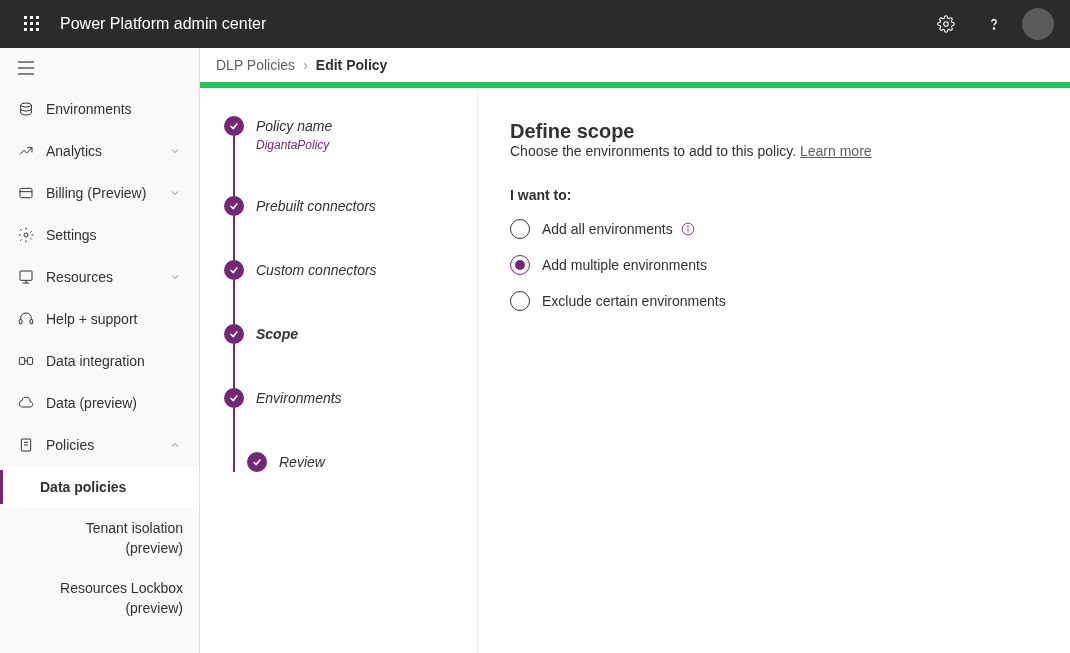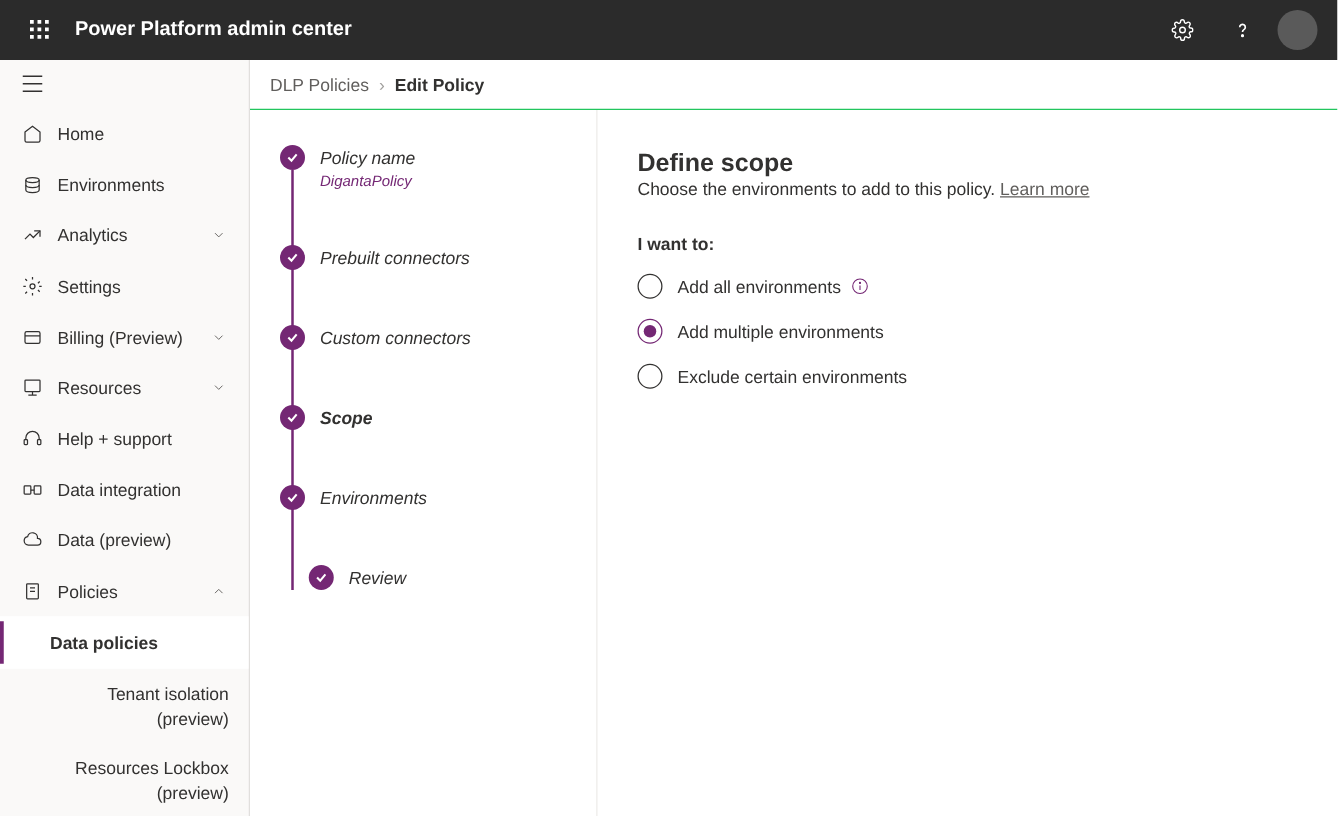--- a/index.html
+++ b/index.html
@@ -1,39 +1,39 @@
 <!DOCTYPE html>
 <html><head>
 <meta charset="utf-8">
 <style>
 * { box-sizing: border-box; margin: 0; padding: 0; }
 body { font-family: "Segoe UI", -apple-system, sans-serif; font-size: 14px; color: #323130; background: #fff; overflow: hidden; }
 
 .topbar { height: 48px; background: #2b2b2b; color: #fff; display: flex; align-items: center; padding: 0 8px; }
 .waffle { width: 48px; height: 48px; display: flex; align-items: center; justify-content: center; cursor: pointer; }
-.app-title { font-size: 16px; font-weight: 700; margin-left: 4px; flex: 1; }
+.app-title { font-size: 16px; font-weight: 400; margin-left: 4px; flex: 1; }
 .topbar-actions { display: flex; align-items: center; gap: 8px; }
 .topbar-icon { width: 40px; height: 48px; display: flex; align-items: center; justify-content: center; cursor: pointer; color: #fff; }
 .avatar { width: 32px; height: 32px; border-radius: 50%; background: #5a5a5a; margin-right: 8px; }
 
 .shell { display: flex; height: calc(100vh - 48px); }
 
 .sidebar { width: 200px; border-right: 1px solid #e1dfdd; background: #faf9f8; display: flex; flex-direction: column; overflow-y: auto; }
 .hamburger { height: 40px; display: flex; align-items: center; padding-left: 18px; cursor: pointer; }
 .nav-item { height: 42px; display: flex; align-items: center; padding: 0 16px; cursor: pointer; position: relative; color: #323130; }
 .nav-icon { width: 20px; height: 20px; display: flex; align-items: center; justify-content: center; margin-right: 10px; flex-shrink: 0; }
 .nav-label { flex: 1; }
 .nav-chevron { width: 16px; display: flex; align-items: center; justify-content: center; }
 .nav-sub { padding-left: 40px; min-height: 42px; display: flex; align-items: center; cursor: pointer; position: relative; padding-right: 16px; }
 .nav-sub.active { background: #fff; font-weight: 600; }
 .nav-sub.active::before { content: ""; position: absolute; left: 0; top: 4px; bottom: 4px; width: 3px; background: #742774; }
 .nav-sub.wrap { padding-top: 10px; padding-bottom: 10px; line-height: 20px; text-align: right; }
 
 .main { flex: 1; display: flex; flex-direction: column; }
-.breadcrumbs { height: 40px; display: flex; align-items: center; padding: 0 16px; border-bottom: 1px solid #22c55e; gap: 8px; }
+.breadcrumbs { height: 40px; display: flex; align-items: center; padding: 0 16px; border-bottom: 6px solid #22c55e; gap: 8px; }
 .bc-link { color: #605e5c; cursor: pointer; }
 .bc-sep { color: #a19f9d; }
 .bc-current { font-weight: 600; color: #323130; }
 
 .content { flex: 1; display: flex; }
 .steps-col { width: 278px; border-right: 1px solid #edebe9; padding: 28px 24px; font-style: italic; }
 .step { position: relative; padding-left: 32px; padding-bottom: 44px; }
 .step:last-child { padding-bottom: 0; margin-left: 23px; }
 .step-marker { position: absolute; left: 0; top: 0; width: 20px; height: 20px; border-radius: 50%; background: #742774; display: flex; align-items: center; justify-content: center; z-index: 1; }
 .step-line { position: absolute; left: 9px; top: 20px; bottom: -20px; width: 2px; background: #742774; }
@@ -96,28 +96,20 @@
       <svg width="16" height="14" viewBox="0 0 16 14" stroke="#323130" stroke-width="1.2">
           <line x1="0" y1="1" x2="16" y2="1"></line>
           <line x1="0" y1="7" x2="16" y2="7"></line>
           <line x1="0" y1="13" x2="16" y2="13"></line>
         </svg>
     </div>
 
     <div class="nav-item">
       <span class="nav-icon">
           <svg width="16" height="16" viewBox="0 0 24 24" fill="none" stroke="#323130" stroke-width="1.5">
-            <path d="M3 10l9-7 9 7v10a2 2 0 0 1-2 2H5a2 2 0 0 1-2-2z"></path>
-          </svg>
-        </span>
-      <span class="nav-label">Home</span>
-    </div>
-    <div class="nav-item">
-      <span class="nav-icon">
-          <svg width="16" height="16" viewBox="0 0 24 24" fill="none" stroke="#323130" stroke-width="1.5">
             <ellipse cx="12" cy="6" rx="8" ry="3"></ellipse>
             <path d="M4 6v6c0 1.66 3.58 3 8 3s8-1.34 8-3V6"></path>
             <path d="M4 12v6c0 1.66 3.58 3 8 3s8-1.34 8-3v-6"></path>
           </svg>
         </span>
       <span class="nav-label">Environments</span>
     </div>
     <div class="nav-item">
       <span class="nav-icon">
           <svg width="16" height="16" viewBox="0 0 24 24" fill="none" stroke="#323130" stroke-width="1.5">
@@ -128,39 +120,39 @@
       <span class="nav-label">Analytics</span>
       <span class="nav-chevron">
           <svg width="12" height="12" viewBox="0 0 24 24" fill="none" stroke="#605e5c" stroke-width="1.5">
             <polyline points="6 9 12 15 18 9"></polyline>
           </svg>
         </span>
     </div>
     <div class="nav-item">
       <span class="nav-icon">
           <svg width="16" height="16" viewBox="0 0 24 24" fill="none" stroke="#323130" stroke-width="1.5">
-            <circle cx="12" cy="12" r="3"></circle>
-            <path d="M12 1v3m0 16v3m8.66-16.66l-2.12 2.12M5.46 18.54l-2.12 2.12M23 12h-3M4 12H1m19.66 6.66l-2.12-2.12M5.46 5.46L3.34 3.34"></path>
-          </svg>
-        </span>
-      <span class="nav-label">Settings</span>
-    </div>
-    <div class="nav-item">
-      <span class="nav-icon">
-          <svg width="16" height="16" viewBox="0 0 24 24" fill="none" stroke="#323130" stroke-width="1.5">
             <rect x="3" y="5" width="18" height="14" rx="2"></rect>
             <line x1="3" y1="10" x2="21" y2="10"></line>
           </svg>
         </span>
       <span class="nav-label">Billing (Preview)</span>
       <span class="nav-chevron">
           <svg width="12" height="12" viewBox="0 0 24 24" fill="none" stroke="#605e5c" stroke-width="1.5">
             <polyline points="6 9 12 15 18 9"></polyline>
           </svg>
         </span>
+    </div>
+    <div class="nav-item">
+      <span class="nav-icon">
+          <svg width="16" height="16" viewBox="0 0 24 24" fill="none" stroke="#323130" stroke-width="1.5">
+            <circle cx="12" cy="12" r="3"></circle>
+            <path d="M12 1v3m0 16v3m8.66-16.66l-2.12 2.12M5.46 18.54l-2.12 2.12M23 12h-3M4 12H1m19.66 6.66l-2.12-2.12M5.46 5.46L3.34 3.34"></path>
+          </svg>
+        </span>
+      <span class="nav-label">Settings</span>
     </div>
     <div class="nav-item">
       <span class="nav-icon">
           <svg width="16" height="16" viewBox="0 0 24 24" fill="none" stroke="#323130" stroke-width="1.5">
             <rect x="3" y="3" width="18" height="14" rx="1"></rect>
             <line x1="7" y1="21" x2="17" y2="21"></line>
             <line x1="12" y1="17" x2="12" y2="21"></line>
           </svg>
         </span>
       <span class="nav-label">Resources</span>

